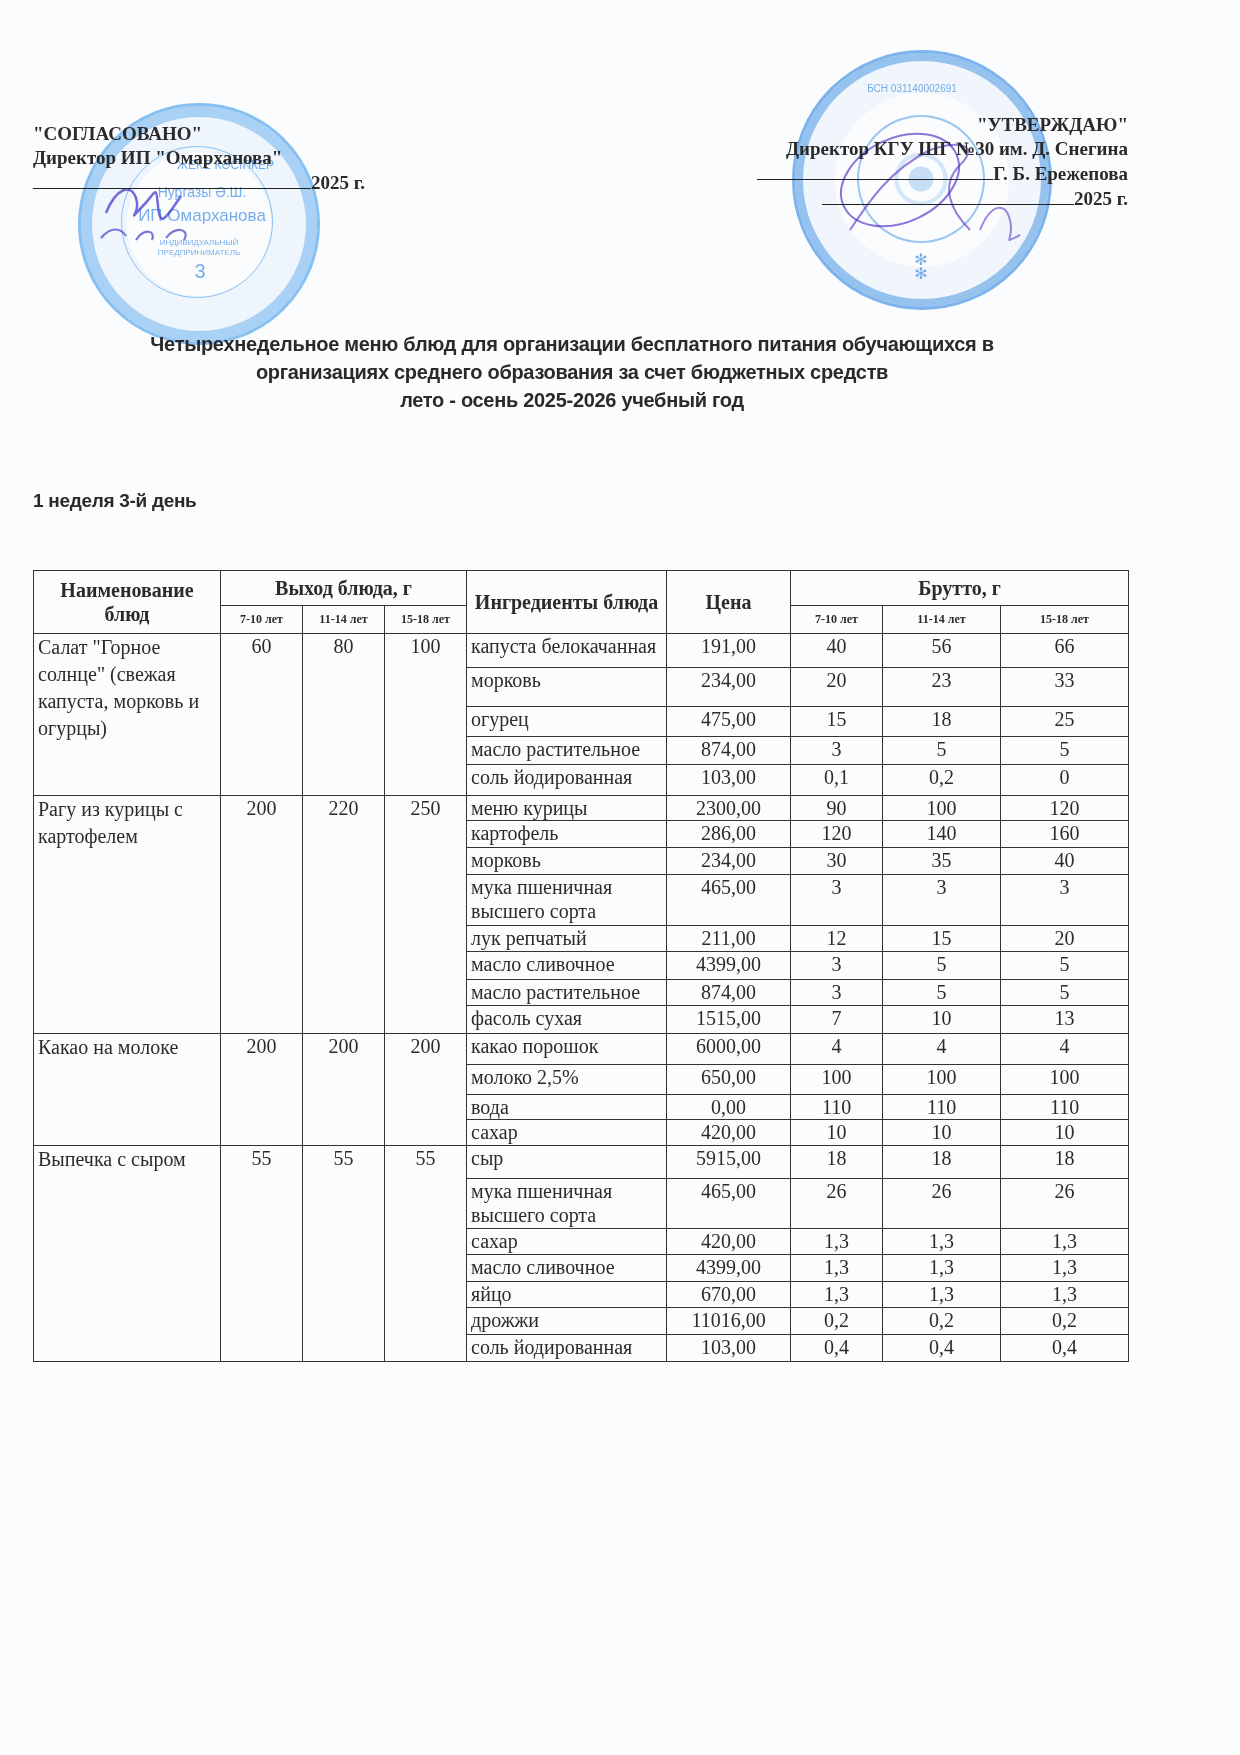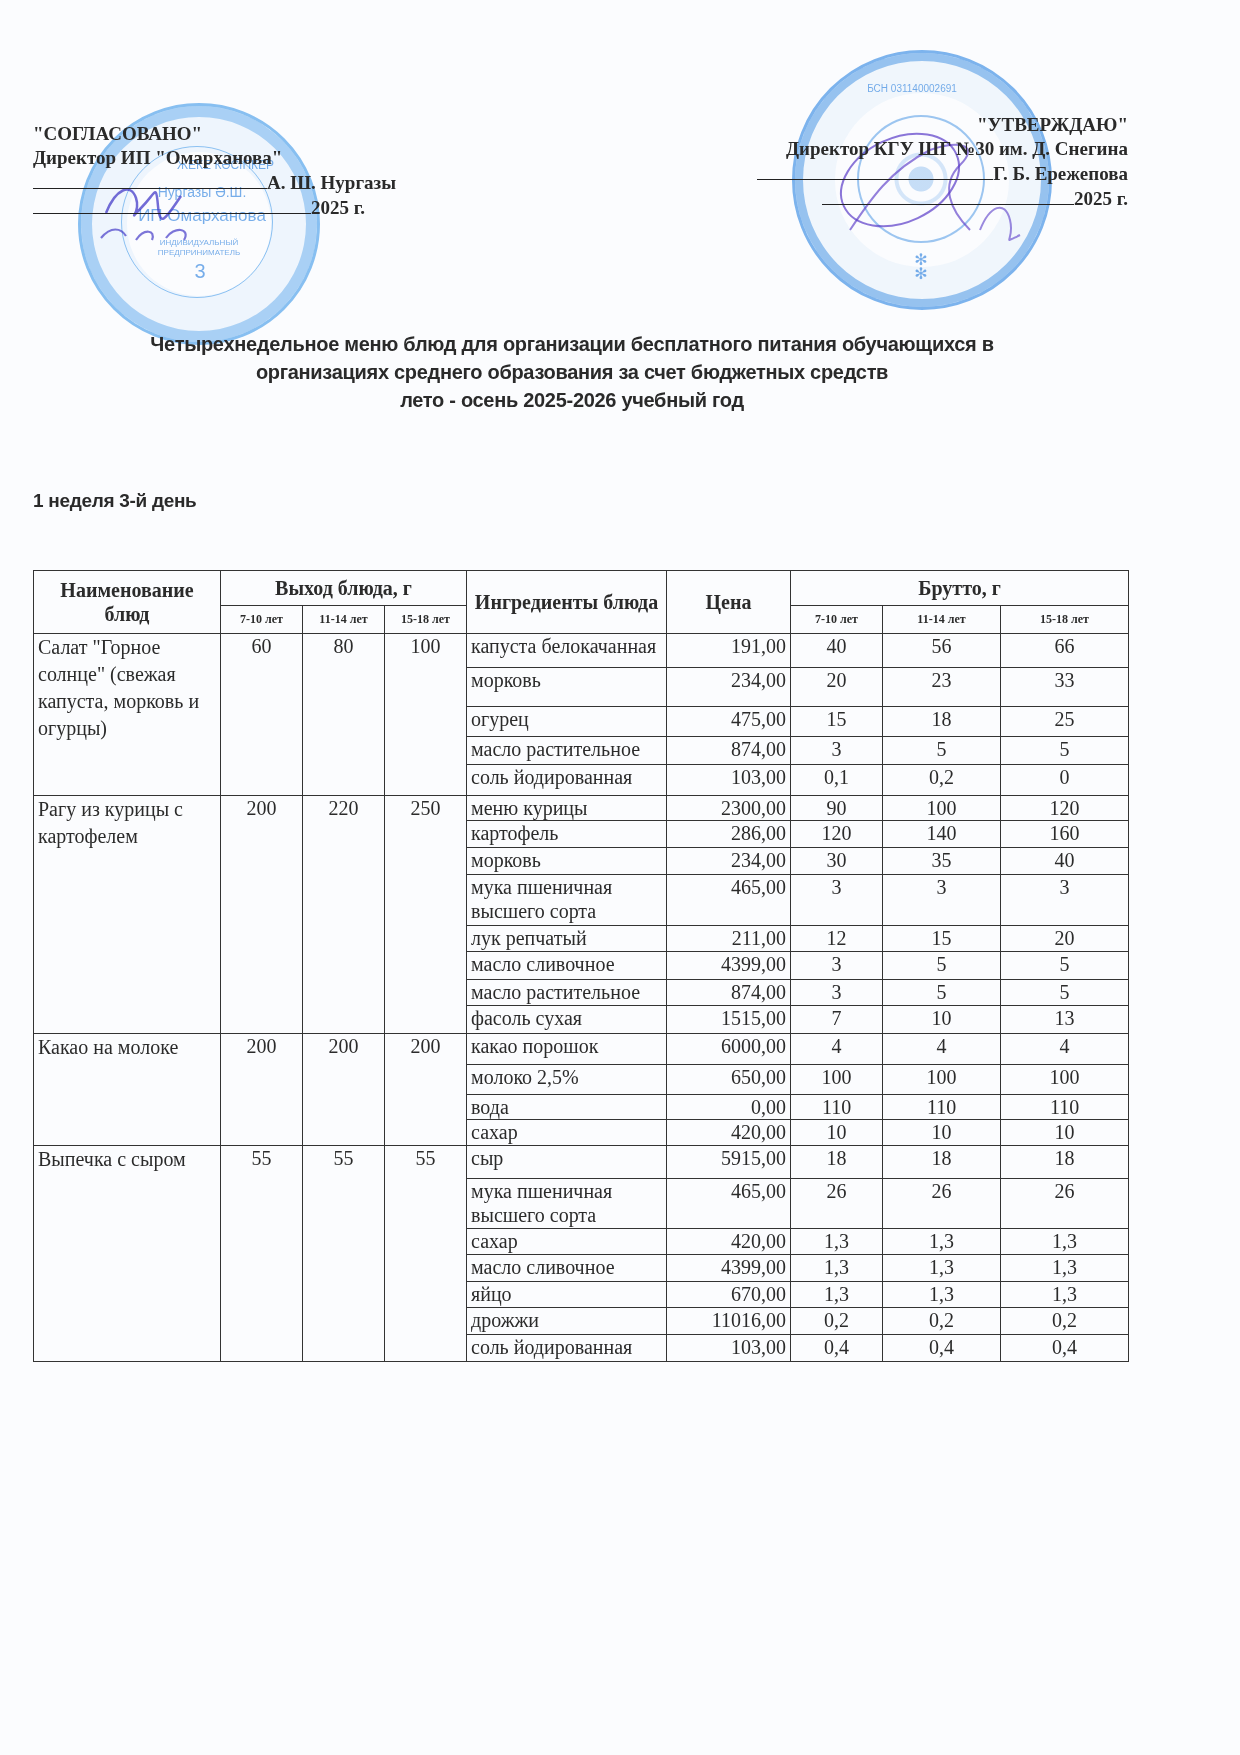--- a/index.html
+++ b/index.html
@@ -52,21 +52,21 @@
     font-size: 20px; color: #2b2b2b;
   }
   table.menu td, table.menu th { border: 1.5px solid #333; padding: 0 4px; vertical-align: top; }
   table.menu th { font-weight: bold; text-align: center; vertical-align: middle; }
   th.big { font-size: 20px; line-height: 24px; }
   th.small { font-size: 12px; height: 27px; padding: 0; }
   td.dish { text-align: left; line-height: 27px; padding-top: 2px; }
   td.yield { text-align: center; line-height: 24px; padding-top: 2px; }
   td.ingr { text-align: left; line-height: 24px; padding-top: 2px; padding-left: 3px; }
   td.num { text-align: center; line-height: 24px; padding-top: 2px; }
-  td.price { text-align: right; padding-right: 6px; }
+  td.price { padding-right: 6px; }
   td.mid { vertical-align: middle; }
 </style>
 </head>
 <body>
 
 <div class="stamp stamp-left">
   <div class="inner"></div>
   <div class="stamp-text" style="left:96px;top:54px;font-size:12px;line-height:10px;width:70px;">ЖЕКЕ КӘСІПКЕР</div>
   <div class="stamp-text" style="left:66px;top:78px;font-size:14px;width:110px;">Нургазы Ә.Ш.</div>
   <div class="stamp-text" style="left:46px;top:100px;font-size:17px;width:150px;">ИП Омарханова</div>
@@ -86,23 +86,20 @@
 </svg>
 <svg class="signature" style="left:830px;top:110px;" width="220" height="150" viewBox="0 0 220 150">
   <ellipse cx="70" cy="70" rx="62" ry="42" transform="rotate(-25 70 70)" fill="none" stroke="rgba(90,60,200,0.7)" stroke-width="2"></ellipse>
   <path d="M20 120 C 40 90, 60 60, 100 40 C 130 30, 150 35, 130 55 C 110 75, 120 100, 140 120" fill="none" stroke="rgba(90,60,200,0.65)" stroke-width="2"></path>
   <path d="M150 120 C 160 95, 175 90, 180 110 S 170 135, 190 125" fill="none" stroke="rgba(90,60,200,0.6)" stroke-width="2"></path>
 </svg>
 
 <div class="abs approve-left">
   <div class="line">"СОГЛАСОВАНО"</div>
   <div class="line">Директор ИП "Омарханова"</div>
-  <div class="line">
-    <span class="sig-line" style="width:234px;"></span><span>А. Ш. Нургазы</span>
-  </div>
   <div class="line">
     <span class="sig-line" style="width:278px;"></span><span>2025 г.</span>
   </div>
 </div>
 
 <div class="abs approve-right">
   <div class="line">"УТВЕРЖДАЮ"</div>
   <div class="line">Директор КГУ ШГ №30 им. Д. Снегина</div>
   <div class="line">
     <span class="sig-line" style="width:236px;"></span><span>Г. Б. Ережепова</span>

